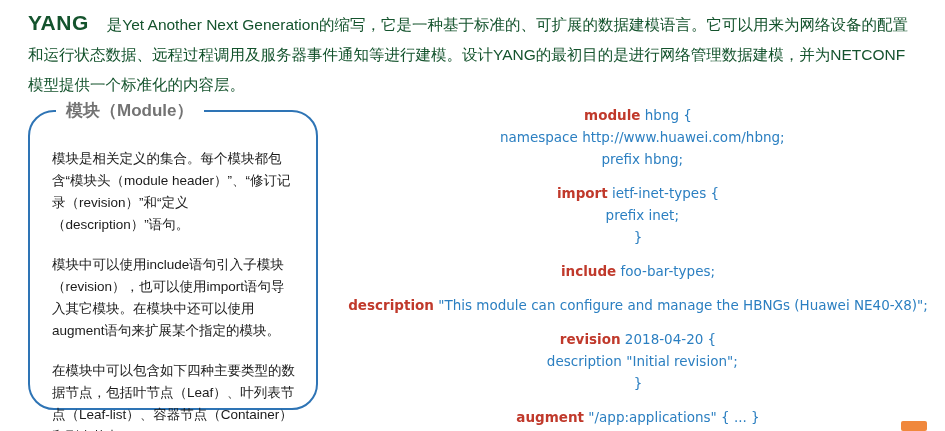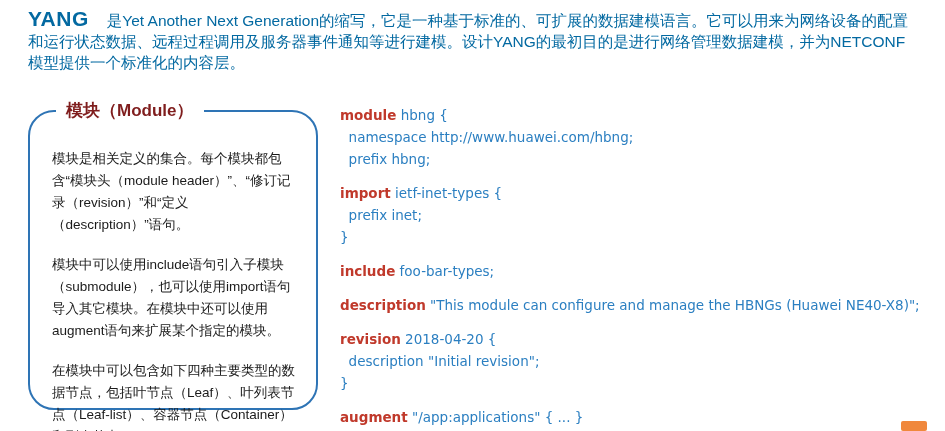--- a/index.html
+++ b/index.html
@@ -16,22 +16,22 @@
     position: relative;
   }
 
   
   .intro {
     position: absolute;
     left: 28px;
     top: 8px;
     width: 892px;
     font-size: 15.5px;
-    line-height: 21px;
-    color: #0369a1;
+    line-height: 30px;
+    color: #14532d;
   }
   .intro .kw {
     font-weight: bold;
     font-size: 21px;
     letter-spacing: 0.5px;
     margin-right: 18px;
     vertical-align: baseline;
   }
 
   
@@ -46,21 +46,21 @@
     box-sizing: border-box;
   }
   .module-title {
     position: absolute;
     left: 56px;
     top: 100px;
     background: #ffffff;
     padding: 0 10px;
     font-size: 17px;
     font-weight: bold;
-    color: #7f1d1d;
+    color: #737373;
     line-height: 22px;
   }
   .module-body {
     position: absolute;
     left: 52px;
     top: 148px;
     width: 250px;
     font-size: 13.5px;
     line-height: 22px;
     color: #1a1a1a;
@@ -80,20 +80,21 @@
     width: 596px;
     font-family: "DejaVu Sans", sans-serif;
     font-size: 13.5px;
     line-height: 22px;
     color: #1f6fb4;
     white-space: pre;
   }
   .code .ln {
     display: block;
     height: 22px;
+    text-align: center;
   }
   .code .gap {
     display: block;
     height: 12px;
   }
   .kwd {
     color: #c0392b;
     font-weight: bold;
   }
   .blu {
@@ -115,19 +116,19 @@
 <body>
 
 <div class="intro">
   <span class="kw">YANG</span><span>是Yet Another Next Generation的缩写，它是一种基于标准的、可扩展的数据建模语言。它可以用来为网络设备的配置和运行状态数据、远程过程调用及服务器事件通知等进行建模。设计YANG的最初目的是进行网络管理数据建模，并为NETCONF模型提供一个标准化的内容层。</span>
 </div>
 
 <div class="module-box"></div>
 <div class="module-title">模块（Module）</div>
 <div class="module-body">
   <p>模块是相关定义的集合。每个模块都包含“模块头（module header）”、“修订记录（revision）”和“定义（description）”语句。</p>
-  <p>模块中可以使用include语句引入子模块（submodule），也可以使用import语句导入其它模块。在模块中还可以使用augment语句来扩展某个指定的模块。</p>
+  <p>模块中可以使用include语句引入子模块（revision），也可以使用import语句导入其它模块。在模块中还可以使用augment语句来扩展某个指定的模块。</p>
   <p>在模块中可以包含如下四种主要类型的数据节点，包括叶节点（Leaf）、叶列表节点（Leaf-list）、容器节点（Container）和列表节点（List）。</p>
 </div>
 
 <div class="code"><span class="ln"><span class="kwd">module</span><span class="blu"> hbng {</span></span><span class="ln"><span class="blu">  namespace http://www.huawei.com/hbng;</span></span><span class="ln"><span class="blu">  prefix hbng;</span></span><span class="gap"></span><span class="ln"><span class="kwd">import</span><span class="blu"> ietf-inet-types {</span></span><span class="ln"><span class="blu">  prefix inet;</span></span><span class="ln"><span class="blu">}</span></span><span class="gap"></span><span class="ln"><span class="kwd">include</span><span class="blu"> foo-bar-types;</span></span><span class="gap"></span><span class="ln"><span class="kwd">description</span><span class="blu"> "This module can configure and manage the HBNGs (Huawei NE40-X8)";</span></span><span class="gap"></span><span class="ln"><span class="kwd">revision</span><span class="blu"> 2018-04-20 {</span></span><span class="ln"><span class="blu">  description "Initial revision";</span></span><span class="ln"><span class="blu">}</span></span><span class="gap"></span><span class="ln"><span class="kwd">augment</span><span class="blu"> "/app:applications" { ... }</span></span><span class="ln"></span></div>
 
 <div class="corner-mark"></div>
 
 </body></html>

